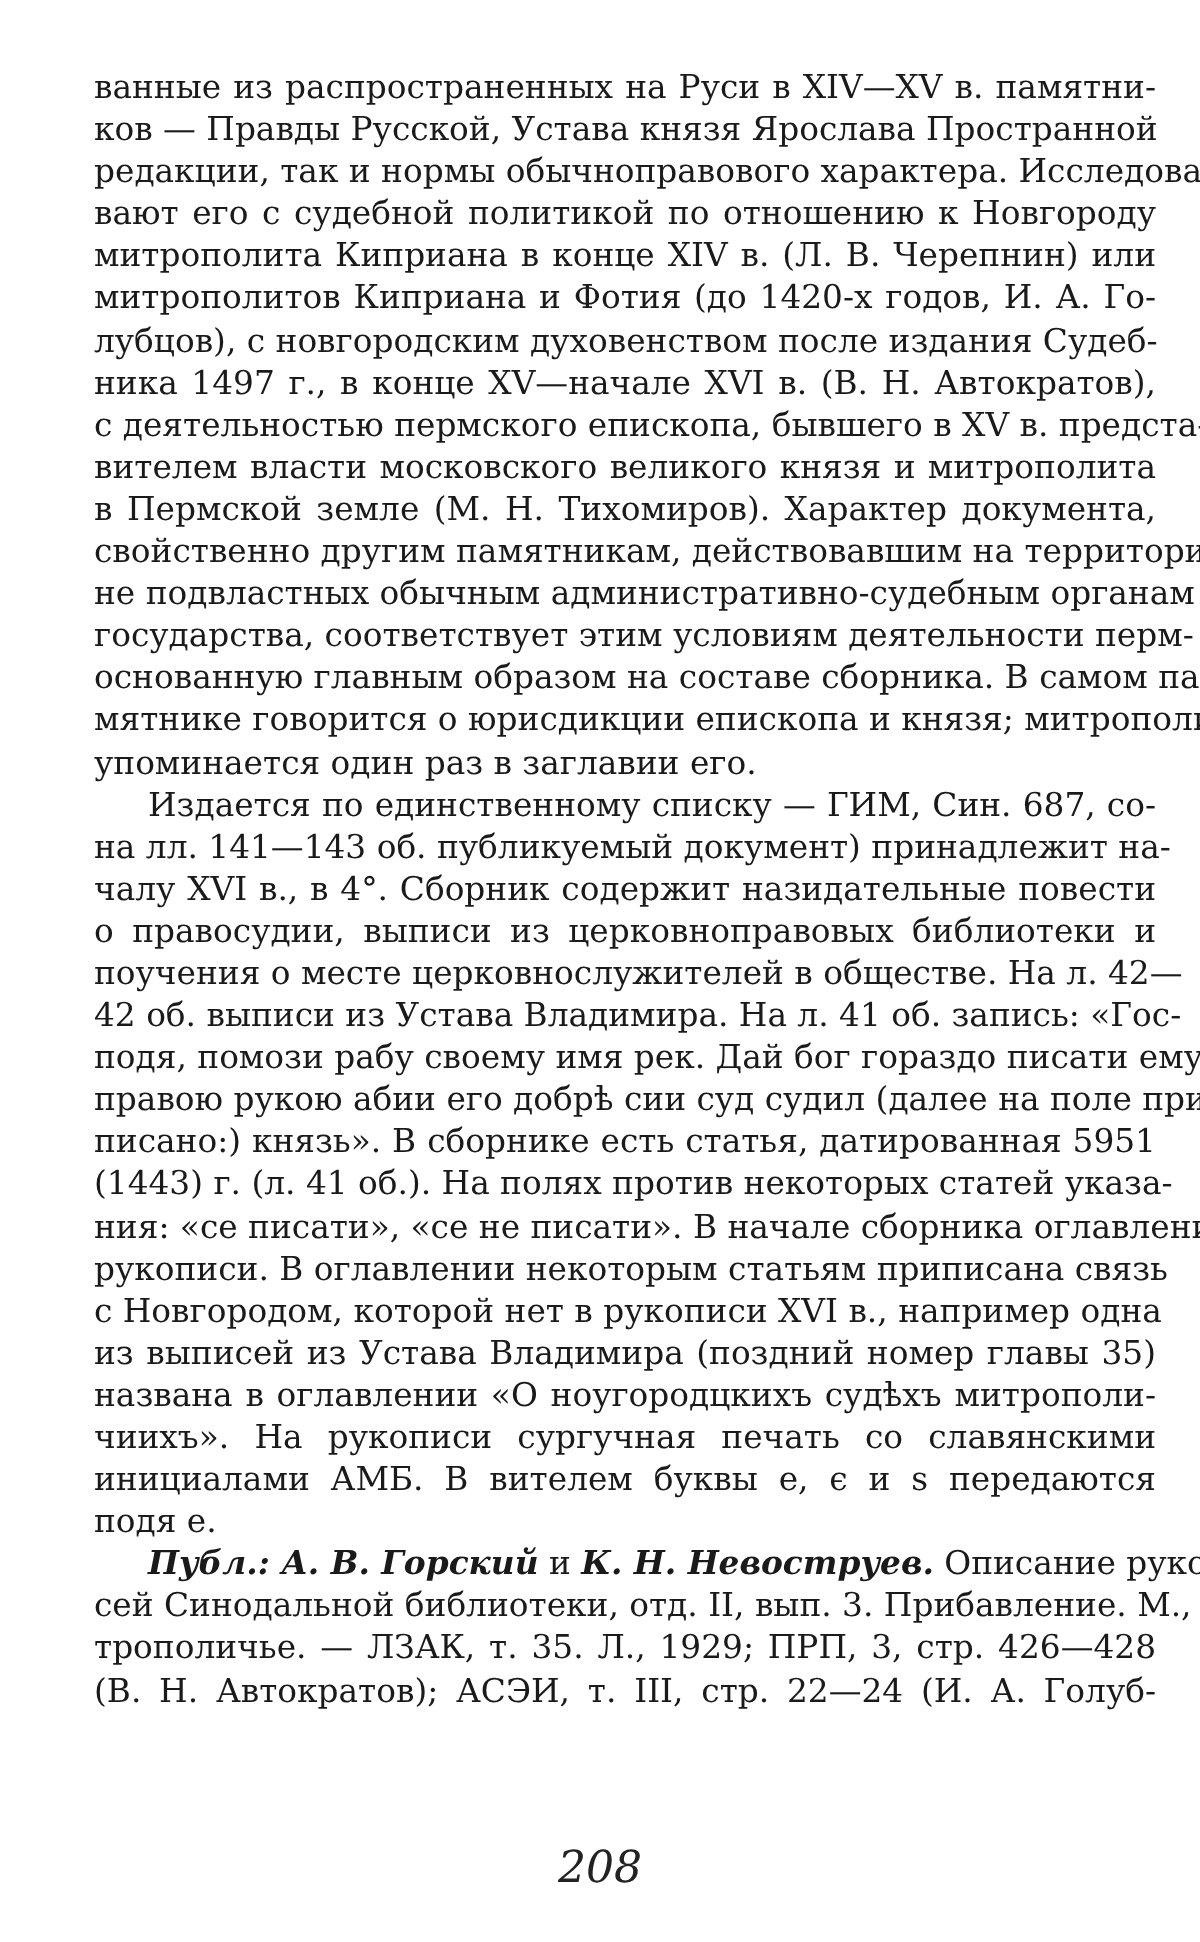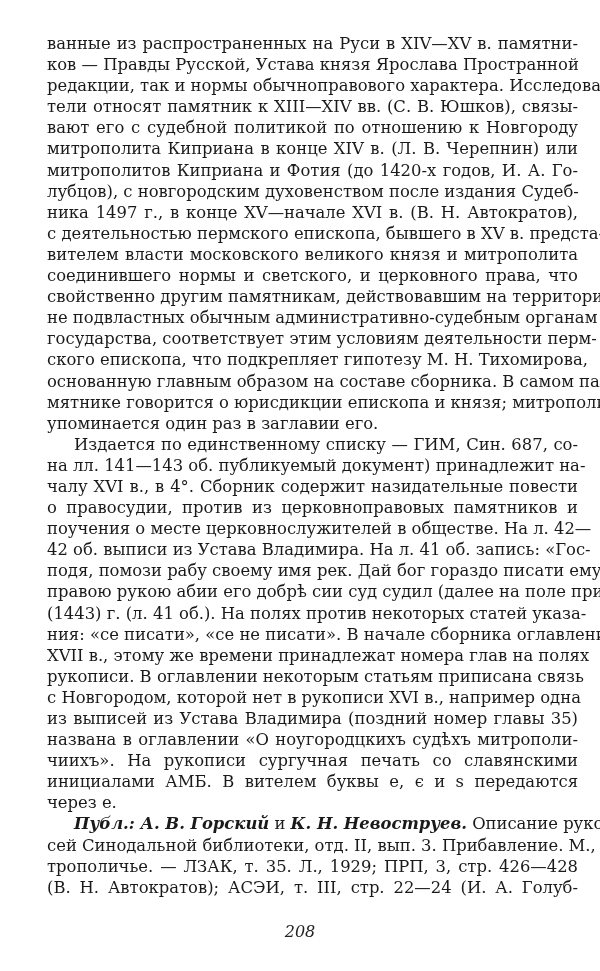--- a/index.html
+++ b/index.html
@@ -9,68 +9,66 @@
     font-family: "DejaVu Serif", serif;
     font-size: 16.4px; line-height: 21.1px; color: #1a1a1a;
     text-align: justify;
   }
   .line { display: block; white-space: nowrap; text-align: justify; text-align-last: justify; height: 21.1px; overflow: visible; }
   .line.last { text-align-last: left; }
   .indent { padding-left: 27px; }
   .it { font-style: italic; font-weight: bold; }
   .pagenum {
     position: absolute; left: 0; width: 600px; top: 922px; text-align: center;
-    font-family: "DejaVu Serif", serif; font-style: italic; font-size: 16px; color: #222;
+    font-family: "DejaVu Serif", serif; font-style: italic; font-size: 22px; color: #222;
   }
 </style>
 </head>
 <body>
 
 <div class="page">
   <div>
     <span class="line">ванные из распространенных на Руси в XIV—XV в. памятни-</span>
     <span class="line">ков — Правды Русской, Устава князя Ярослава Пространной</span>
     <span class="line">редакции, так и нормы обычноправового характера. Исследова-</span>
-    <span class="line">тели относят памятник к XIII—XIV вв. (С. В. Юшков), связы-</span>
     <span class="line">вают его с судебной политикой по отношению к Новгороду</span>
     <span class="line">митрополита Киприана в конце XIV в. (Л. В. Черепнин) или</span>
     <span class="line">митрополитов Киприана и Фотия (до 1420-х годов, И. А. Го-</span>
     <span class="line">лубцов), с новгородским духовенством после издания Судеб-</span>
     <span class="line">ника 1497 г., в конце XV—начале XVI в. (В. Н. Автократов),</span>
     <span class="line">с деятельностью пермского епископа, бывшего в XV в. предста-</span>
     <span class="line">вителем власти московского великого князя и митрополита</span>
-    <span class="line">соединившего нормы и светского, и церковного права, что</span>
+    <span class="line">в Пермской земле (М. Н. Тихомиров). Характер документа,</span>
     <span class="line">свойственно другим памятникам, действовавшим на территориях,</span>
     <span class="line">не подвластных обычным административно-судебным органам</span>
     <span class="line">государства, соответствует этим условиям деятельности перм-</span>
-    <span class="line">ского епископа, что подкрепляет гипотезу М. Н. Тихомирова,</span>
     <span class="line">основанную главным образом на составе сборника. В самом па-</span>
     <span class="line">мятнике говорится о юрисдикции епископа и князя; митрополит</span>
     <span class="line last">упоминается один раз в заглавии его.</span>
   </div>
 
   <div>
     <span class="line indent">Издается по единственному списку — ГИМ, Син. 687, со-</span>
     <span class="line">на лл. 141—143 об. публикуемый документ) принадлежит на-</span>
     <span class="line">чалу XVI в., в 4°. Сборник содержит назидательные повести</span>
-    <span class="line">о правосудии, против из церковноправовых памятников и</span>
+    <span class="line">о правосудии, выписи из церковноправовых библиотеки и</span>
     <span class="line">поучения о месте церковнослужителей в обществе. На л. 42—</span>
     <span class="line">42 об. выписи из Устава Владимира. На л. 41 об. запись: «Гос-</span>
     <span class="line">подя, помози рабу своему имя рек. Дай бог гораздо писати ему</span>
     <span class="line">правою рукою абии его добрѣ сии суд судил (далее на поле при-</span>
+    <span class="line">писано:) князь». В сборнике есть статья, датированная 5951</span>
     <span class="line">(1443) г. (л. 41 об.). На полях против некоторых статей указа-</span>
     <span class="line">ния: «се писати», «се не писати». В начале сборника оглавление</span>
-    <span class="line">XVII в., этому же времени принадлежат номера глав на полях</span>
     <span class="line">рукописи. В оглавлении некоторым статьям приписана связь</span>
     <span class="line">с Новгородом, которой нет в рукописи XVI в., например одна</span>
     <span class="line">из выписей из Устава Владимира (поздний номер главы 35)</span>
     <span class="line">названа в оглавлении «О ноугородцкихъ судѣхъ митрополи-</span>
     <span class="line">чиихъ». На рукописи сургучная печать со славянскими</span>
     <span class="line">инициалами АМБ. В вителем буквы е, є и ѕ передаются</span>
-    <span class="line last">через е.</span>
+    <span class="line last">подя е.</span>
   </div>
 
   <div>
     <span class="line indent">
       <span class="it">Публ.: А. В. Горский</span><span> и </span><span class="it">К. Н. Невоструев.</span><span> Описание рукопи-</span>
     </span>
     <span class="line">
       <span>сей Синодальной библиотеки, отд. II, вып. 3. Прибавление. М.,</span>
     </span>
     <span class="line">

